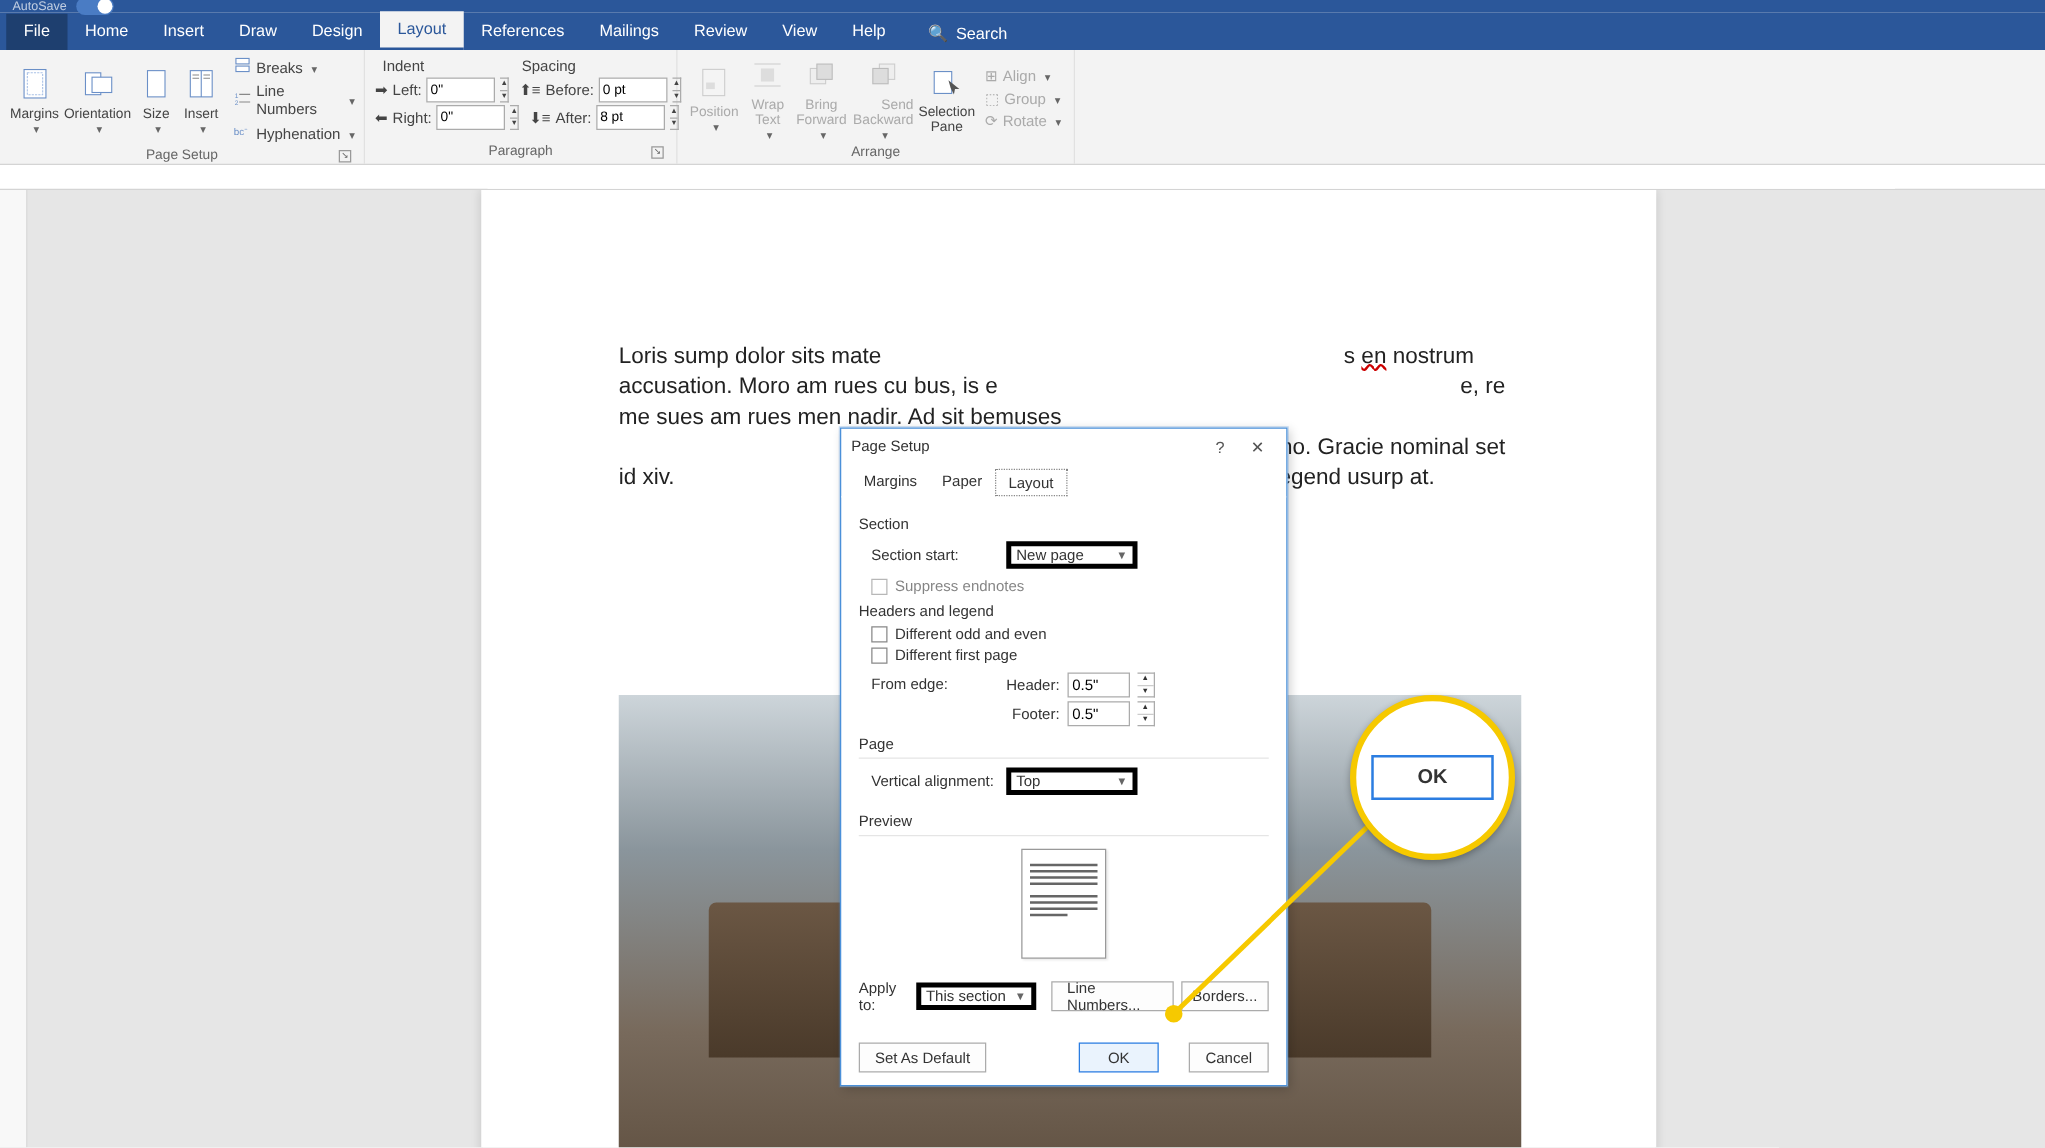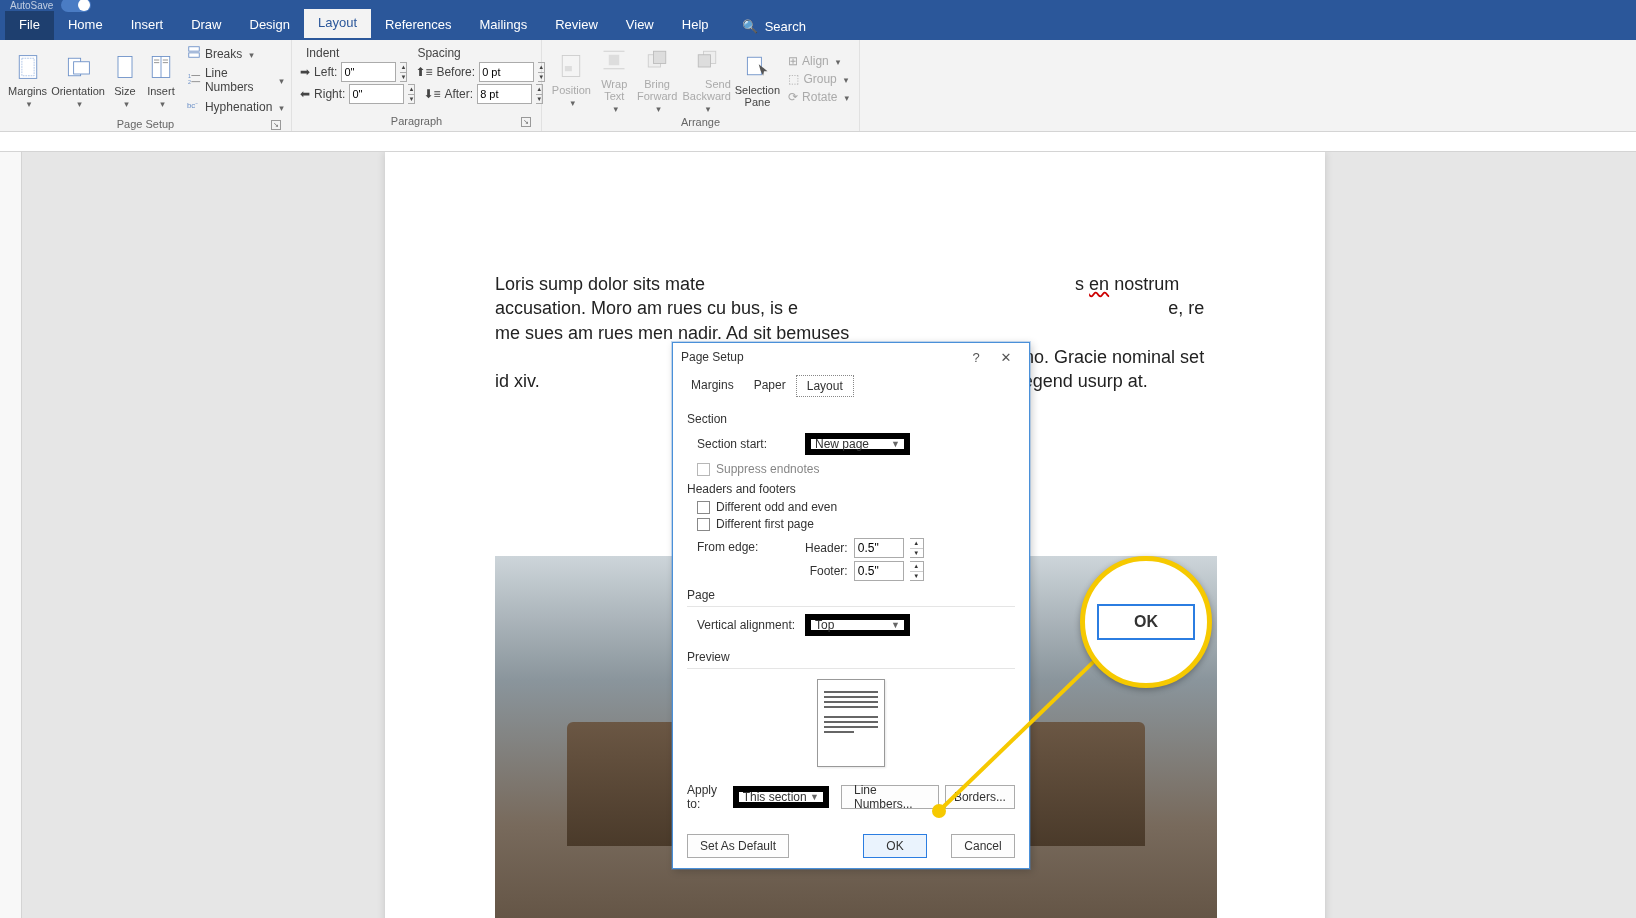--- a/index.html
+++ b/index.html
@@ -58,21 +58,21 @@
 .dlg-titlebar .dlg-btn { width: 30px; text-align: center; cursor: pointer; font-size: 13px; color: #555; }
 .dlg-tabs { display: flex; padding: 4px 8px 0; border-bottom: 1px solid #fff; }
 .dlg-tab { padding: 3px 10px; font-size: 12px; cursor: pointer; color: #333; }
 .dlg-tab.active { border: 1px dotted #888; background: #fff; }
 .dlg-body { padding: 8px 14px 10px; }
 .dlg-section-title { font-size: 12px; color: #333; margin: 6px 0 4px; }
 .dlg-sep { height: 1px; background: #e5e5e5; margin: 2px 0 6px; }
 .dlg-row { display: flex; align-items: center; gap: 8px; margin: 7px 0; font-size: 12px; }
 .dlg-row label { min-width: 100px; }
 .dlg-row.indent1 { padding-left: 10px; }
-.dlg-select { height: 22px; border: 6px solid #000000; font-size: 12px; padding: 0 4px; display: flex; align-items: center; justify-content: space-between; width: 105px; background: #fff; }
+.dlg-select { height: 22px; border: 4px solid #000000; font-size: 12px; padding: 0 4px; display: flex; align-items: center; justify-content: space-between; width: 105px; background: #fff; }
 .dlg-select .chev { font-size: 9px; color: #666; }
 .dlg-check { display: flex; align-items: center; gap: 6px; margin: 3px 0 3px 10px; font-size: 12px; }
 .dlg-check .box { width: 13px; height: 13px; border: 1px solid #888; background: #fff; }
 .dlg-num { width: 50px; height: 20px; border: 1px solid #ababab; padding: 0 3px; font-size: 12px; }
 .dlg-spin { width: 14px; height: 20px; border: 1px solid #ababab; border-left: none; font-size: 6px; display:flex; flex-direction:column; }
 .dlg-spin div { flex:1; text-align:center; line-height:9px; border-bottom:1px solid #ccc; }
 .dlg-spin div:last-child { border:none; }
 .dlg-preview { width: 68px; height: 88px; border: 1px solid #999; background: #fff; margin: 10px auto 16px; padding: 8px 6px; box-shadow: 1px 1px 2px rgba(0,0,0,0.1); }
 .dlg-preview .line { height: 2px; background: #666; margin: 3px 0; }
 .dlg-preview .line.short { width: 55%; }
@@ -360,21 +360,21 @@
         <div class="dlg-select">
           <span>New page</span>
             <span class="chev">▼</span>
         </div>
       </div>
       <div class="dlg-check" style="opacity:.6">
         <span class="box"></span>
         <span>Suppress endnotes</span>
       </div>
 
-      <div class="dlg-section-title">Headers and footers</div>
+      <div class="dlg-section-title">Headers and legend</div>
       <div class="dlg-check">
         <span class="box"></span>
         <span>Different odd and even</span>
       </div>
       <div class="dlg-check">
         <span class="box"></span>
         <span>Different first page</span>
       </div>
       <div class="dlg-row indent1" style="align-items:flex-start">
         <label style="padding-top:2px">From edge:</label>

